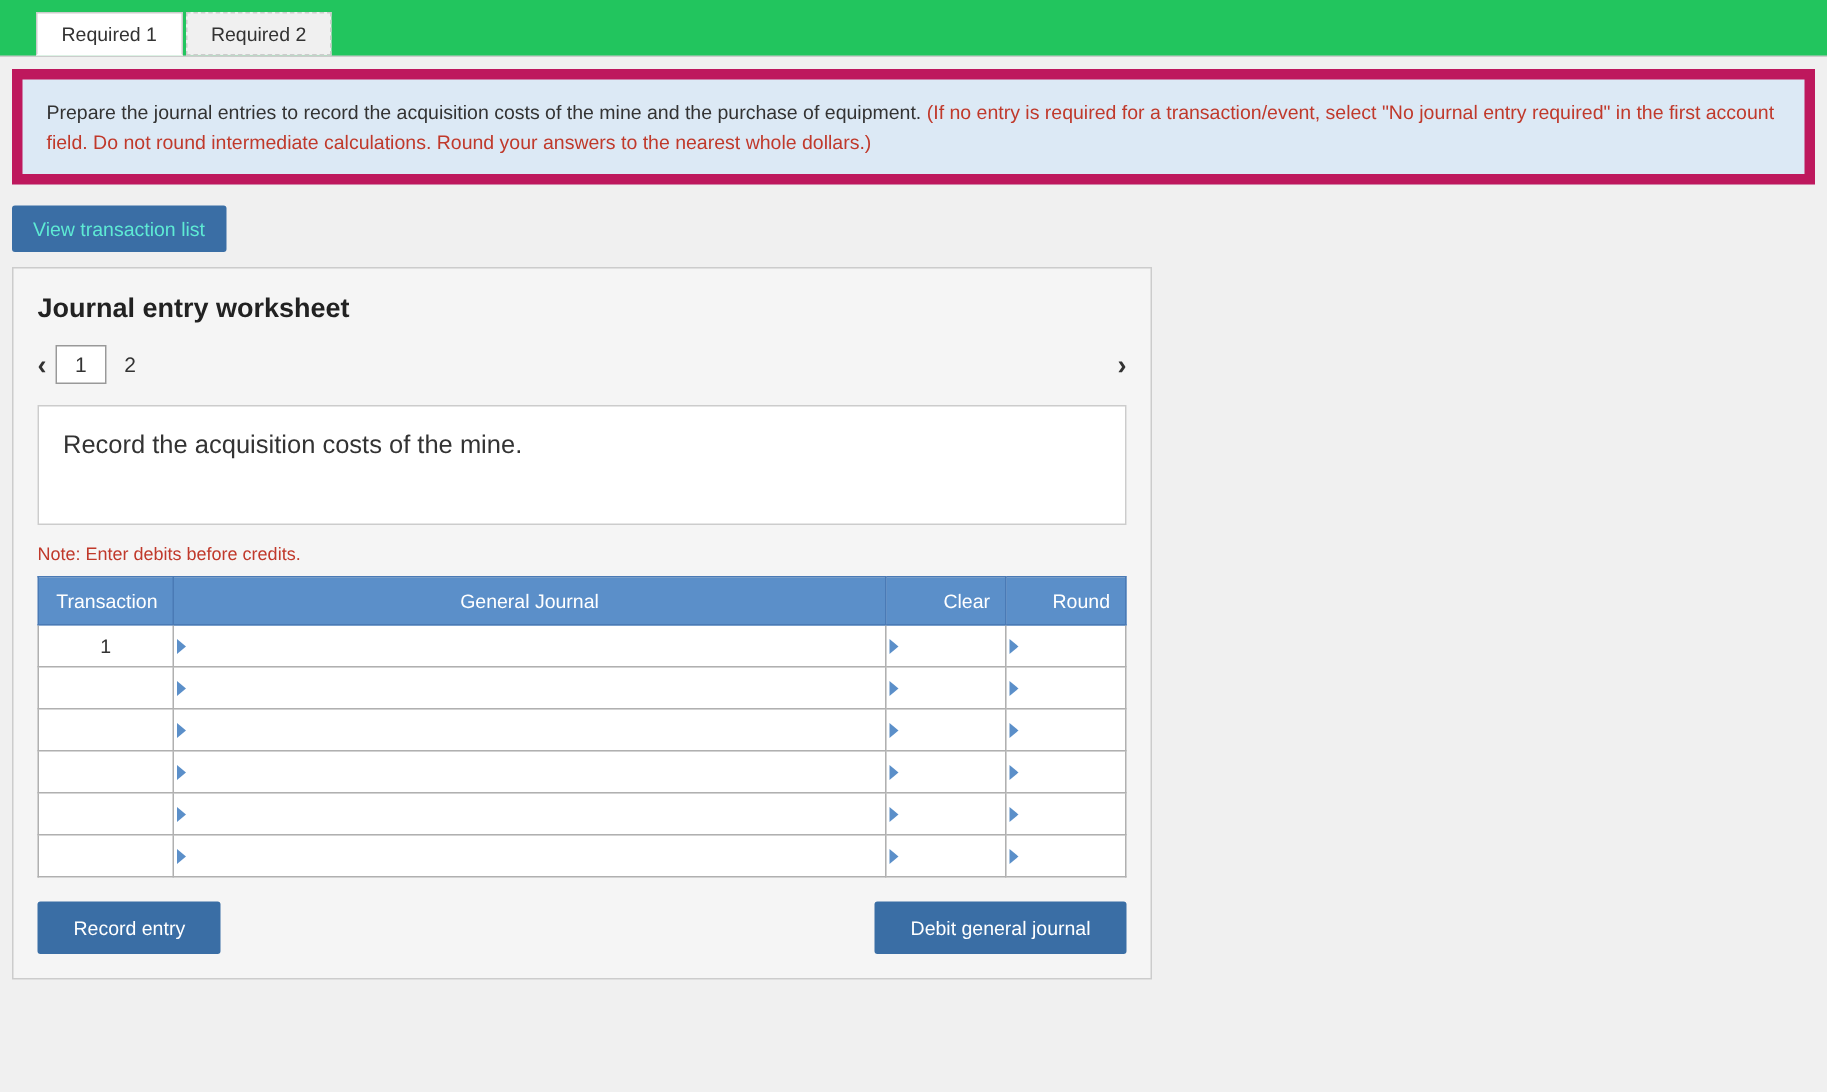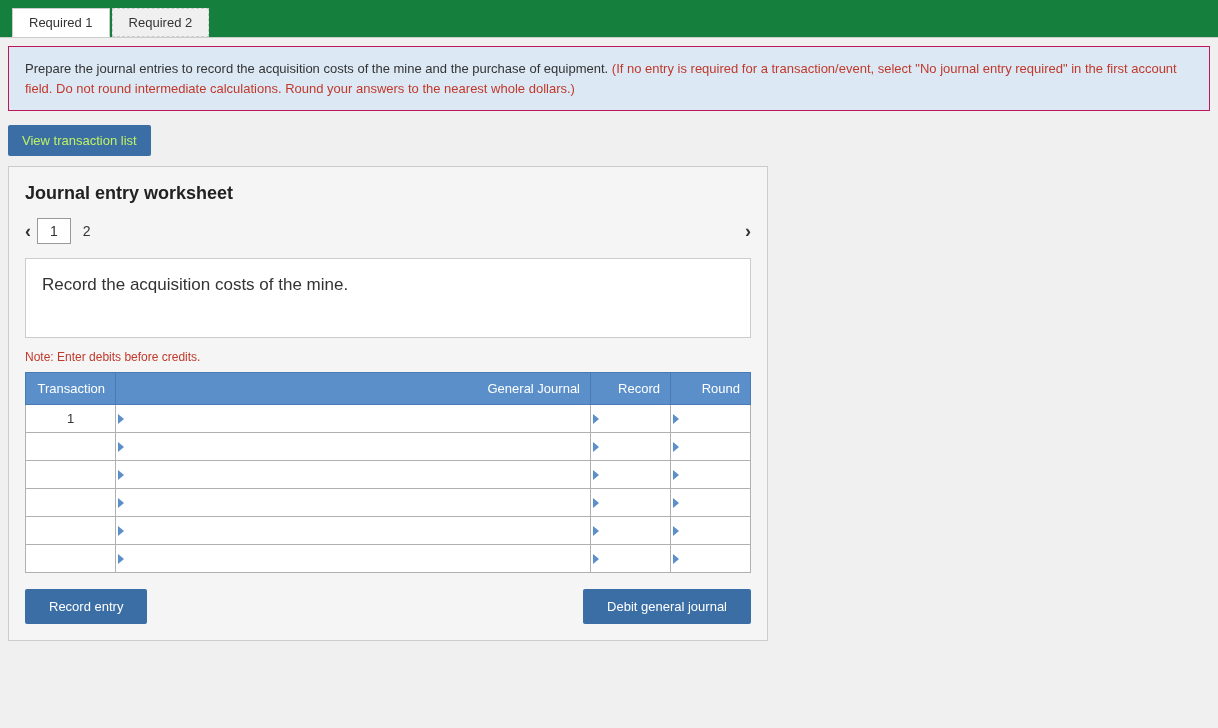--- a/index.html
+++ b/index.html
@@ -6,23 +6,23 @@
     body {
       font-family: Arial, sans-serif;
       font-size: 14px;
       background: #f0f0f0;
       color: #333;
     }
 
     .tabs {
       display: flex;
       border-bottom: 1px solid #ccc;
-      background: #15803d;
+      background: #22c55e;
       padding-top: 8px;
-      padding-left: 12px;
+      padding-left: 24px;
     }
 
     .tab {
       padding: 6px 16px;
       border: 1px solid #ccc;
       background: #f0f0f0;
       cursor: pointer;
       font-size: 13px;
       position: relative;
       margin-right: 2px;
@@ -34,35 +34,35 @@
       z-index: 1;
     }
 
     .tab.inactive {
       border-style: dashed;
       background: #f0f0f0;
     }
 
     .instruction-box {
       background: #dce9f5;
-      border: 1px solid #be185d;
+      border: 7px solid #be185d;
       padding: 12px 16px;
       margin: 8px;
       font-size: 13px;
       line-height: 1.5;
     }
 
     .instruction-box .highlight {
       color: #c0392b;
     }
 
     .view-transaction-btn {
       display: inline-block;
       background: #3a6ea5;
-      color: #bef264;
+      color: #5eead4;
       border: none;
       padding: 8px 14px;
       margin: 6px 8px 10px 8px;
       font-size: 13px;
       cursor: pointer;
       border-radius: 2px;
     }
 
     .worksheet-container {
       background: #f5f5f5;
@@ -137,21 +137,21 @@
       text-align: right;
       border: 1px solid #4a7ab5;
       font-weight: normal;
     }
 
     .journal-table thead tr th.th-transaction {
       width: 90px;
     }
 
     .journal-table thead tr th.th-general {
-      text-align: right;
+      text-align: center;
     }
 
     .journal-table thead tr th.th-debit {
       width: 80px;
     }
 
     .journal-table thead tr th.th-credit {
       width: 80px;
     }
 
@@ -271,21 +271,21 @@
     <span>Record the acquisition costs of the mine.</span>
   </div>
 
   <div class="note-text">Note: Enter debits before credits.</div>
 
   <table class="journal-table">
     <thead>
       <tr>
         <th class="th-transaction">Transaction</th>
         <th class="th-general">General Journal</th>
-        <th class="th-debit">Record</th>
+        <th class="th-debit">Clear</th>
         <th class="th-credit">Round</th>
       </tr>
     </thead>
     <tbody id="journal-tbody">
     <tr>
           <td class="td-transaction">1</td>
           <td class="td-general cell-with-arrow" style="position: relative; padding-left: 14px;"><span class="arrow-indicator"></span><input type="text" class="cell-input" style=""></td>
           <td class="td-debit" style="position: relative; padding-left: 14px;"><span class="arrow-indicator"></span><input type="text" class="cell-input" style=""></td>
           <td class="td-credit" style="position: relative; padding-left: 14px;"><span class="arrow-indicator"></span><input type="text" class="cell-input" style=""></td>
         </tr>

